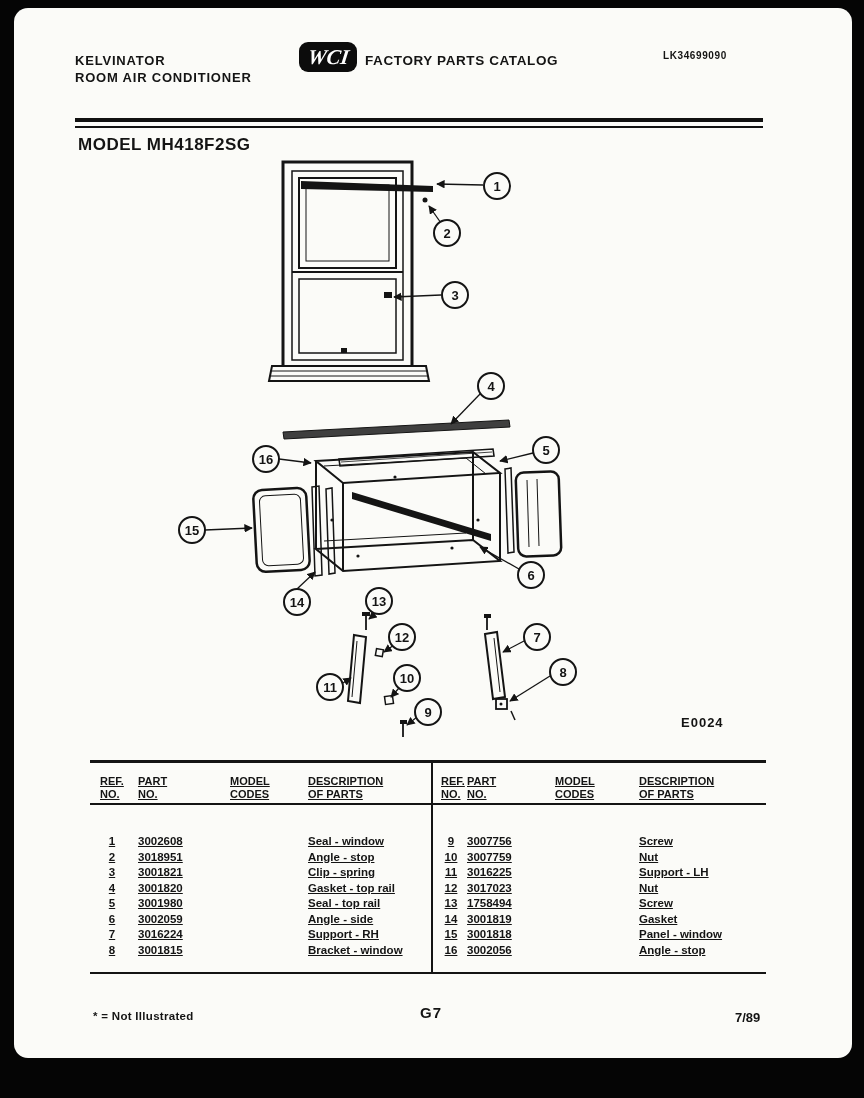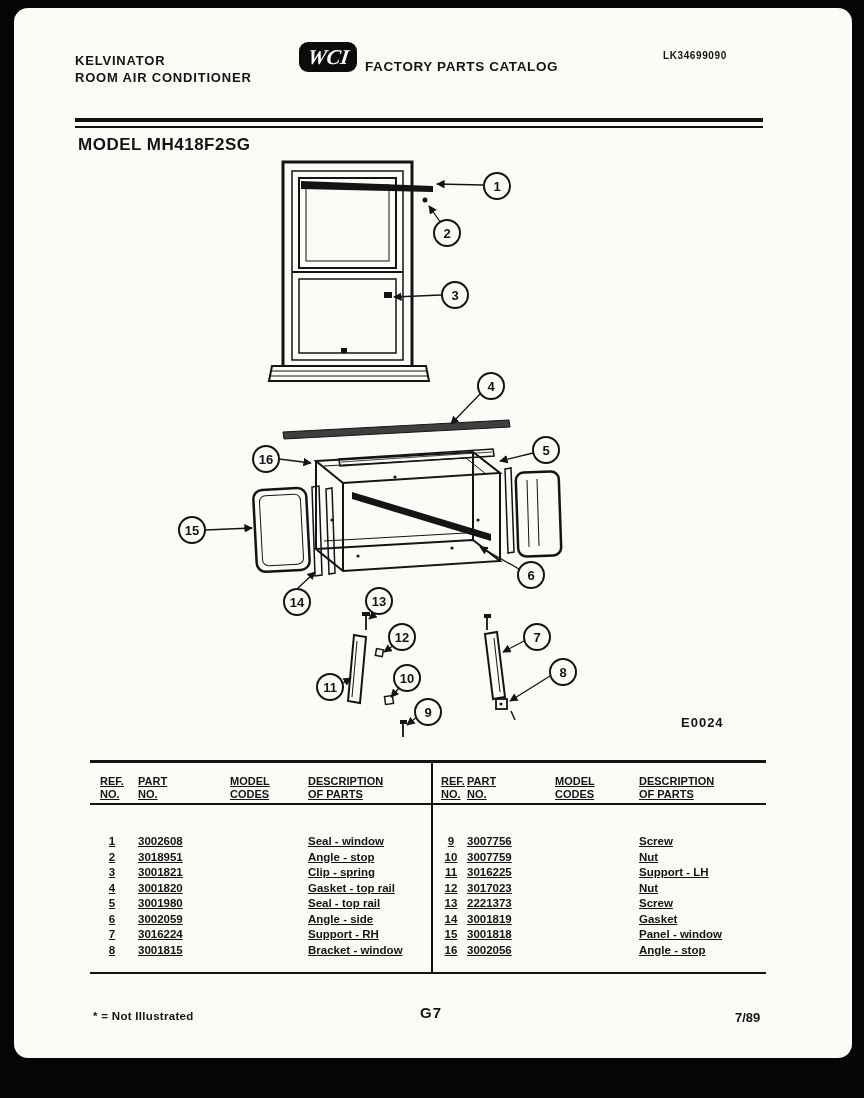--- a/index.html
+++ b/index.html
@@ -7,21 +7,21 @@
         font-family:"Liberation Sans",sans-serif;color:#141414;}
   .page{position:absolute;left:14px;top:8px;width:838px;height:1050px;background:#fbfbf8;border-radius:14px;}
   .abs{position:absolute;}
 
   
   .brand{left:75px;top:52px;font-weight:bold;font-size:13px;line-height:17px;letter-spacing:0.8px;}
   .wci-logo{left:299px;top:42px;width:58px;height:30px;background:#0c0c0c;border-radius:9px;
             display:flex;align-items:center;justify-content:center;}
   .wci-logo span{color:#fff;font-family:"Liberation Serif",serif;font-style:italic;font-weight:bold;
                  font-size:21px;transform:skewX(-8deg);}
-  .catalog-title{left:365px;top:59px;font-weight:bold;font-size:13.5px;letter-spacing:0.6px;}
+  .catalog-title{left:365px;top:53px;font-weight:bold;font-size:13.5px;letter-spacing:0.6px;}
   .doc-code{left:663px;top:50px;font-weight:bold;font-size:10px;letter-spacing:0.6px;}
   .rule{background:#111;}
   .rule-thick{left:75px;top:118px;width:688px;height:4px;}
   .rule-thin{left:75px;top:126px;width:688px;height:2px;}
   .model{left:78px;top:135px;font-weight:bold;font-size:17px;letter-spacing:0.5px;}
 
   
   svg.diagram{left:60px;top:150px;width:740px;height:600px;}
   svg.diagram text{font-family:"Liberation Sans",sans-serif;}
 
@@ -354,21 +354,21 @@
             <span class="c desc">Support - LH</span>
           </div>
         <div class="trow">
             <span class="c ref">12</span>
             <span class="c part">3017023</span>
             <span class="c codes"></span>
             <span class="c desc">Nut</span>
           </div>
         <div class="trow">
             <span class="c ref">13</span>
-            <span class="c part">2221373</span>
+            <span class="c part">1758494</span>
             <span class="c codes"></span>
             <span class="c desc">Screw</span>
           </div>
         <div class="trow">
             <span class="c ref">14</span>
             <span class="c part">3001819</span>
             <span class="c codes"></span>
             <span class="c desc">Gasket</span>
           </div>
         <div class="trow">

